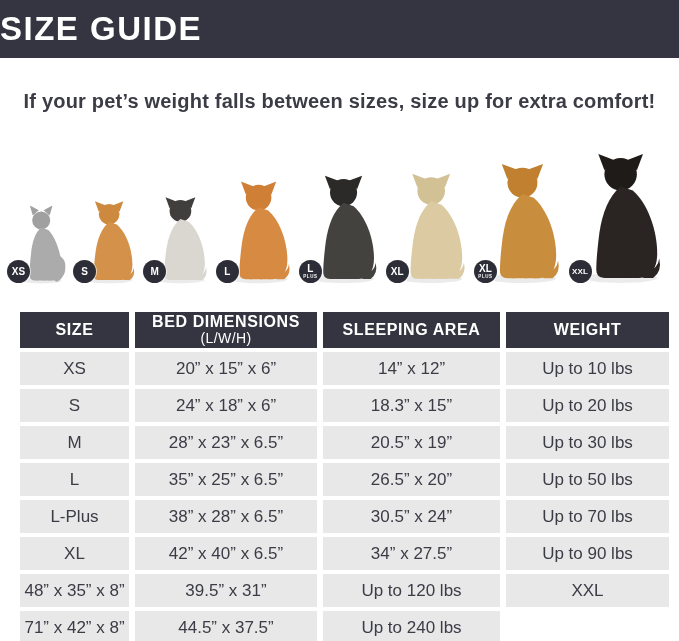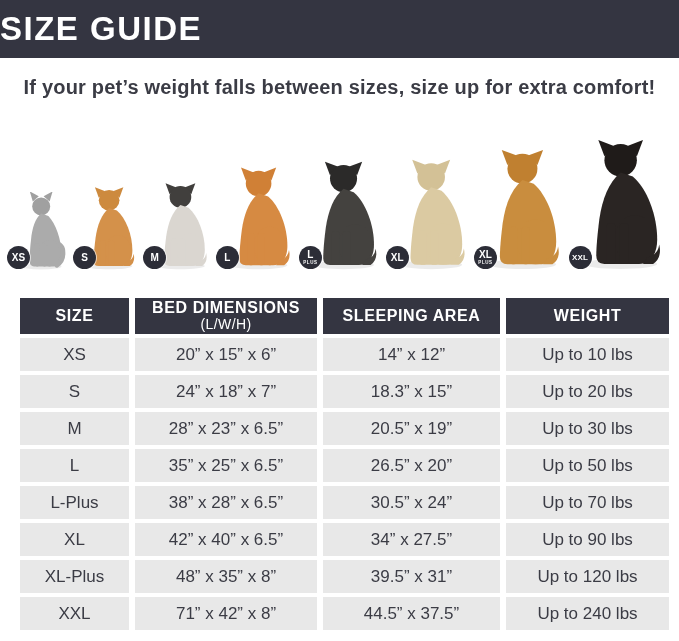--- a/index.html
+++ b/index.html
@@ -21,21 +21,21 @@
   
   .banner{
     height:58px;background:var(--header-bg);
     display:flex;align-items:center;justify-content:flex-start;
   }
   .banner h1{
     color:#fff;font-size:33px;font-weight:800;letter-spacing:1.5px;
   }
   
   .subtitle{
-    margin-top:18px;height:26px;
+    margin-top:32px;height:26px;
     text-align:center;
     font-size:20px;font-weight:600;color:var(--text);
     letter-spacing:.2px;
   }
   
   .animals-row{
     margin-top:12px;height:160px;
     padding:0 16px 4px 16px;
     display:flex;align-items:flex-end;justify-content:space-between;
   }
@@ -241,21 +241,21 @@
     <span>WEIGHT</span>
 
   </div>
 
   <div class="td">XS</div>
   <div class="td">20” x 15” x 6”</div>
   <div class="td">14” x 12”</div>
   <div class="td">Up to 10 lbs</div>
 
   <div class="td">S</div>
-  <div class="td">24” x 18” x 7”</div>
+  <div class="td">24” x 18” x 6”</div>
   <div class="td">18.3” x 15”</div>
   <div class="td">Up to 20 lbs</div>
 
   <div class="td">M</div>
   <div class="td">28” x 23” x 6.5”</div>
   <div class="td">20.5” x 19”</div>
   <div class="td">Up to 30 lbs</div>
 
   <div class="td">L</div>
   <div class="td">35” x 25” x 6.5”</div>
@@ -265,21 +265,20 @@
   <div class="td">L-Plus</div>
   <div class="td">38” x 28” x 6.5”</div>
   <div class="td">30.5” x 24”</div>
   <div class="td">Up to 70 lbs</div>
 
   <div class="td">XL</div>
   <div class="td">42” x 40” x 6.5”</div>
   <div class="td">34” x 27.5”</div>
   <div class="td">Up to 90 lbs</div>
 
-  <div class="td">XL-Plus</div>
   <div class="td">48” x 35” x 8”</div>
   <div class="td">39.5” x 31”</div>
   <div class="td">Up to 120 lbs</div>
 
   <div class="td">XXL</div>
   <div class="td">71” x 42” x 8”</div>
   <div class="td">44.5” x 37.5”</div>
   <div class="td">Up to 240 lbs</div>
 </div>
 

